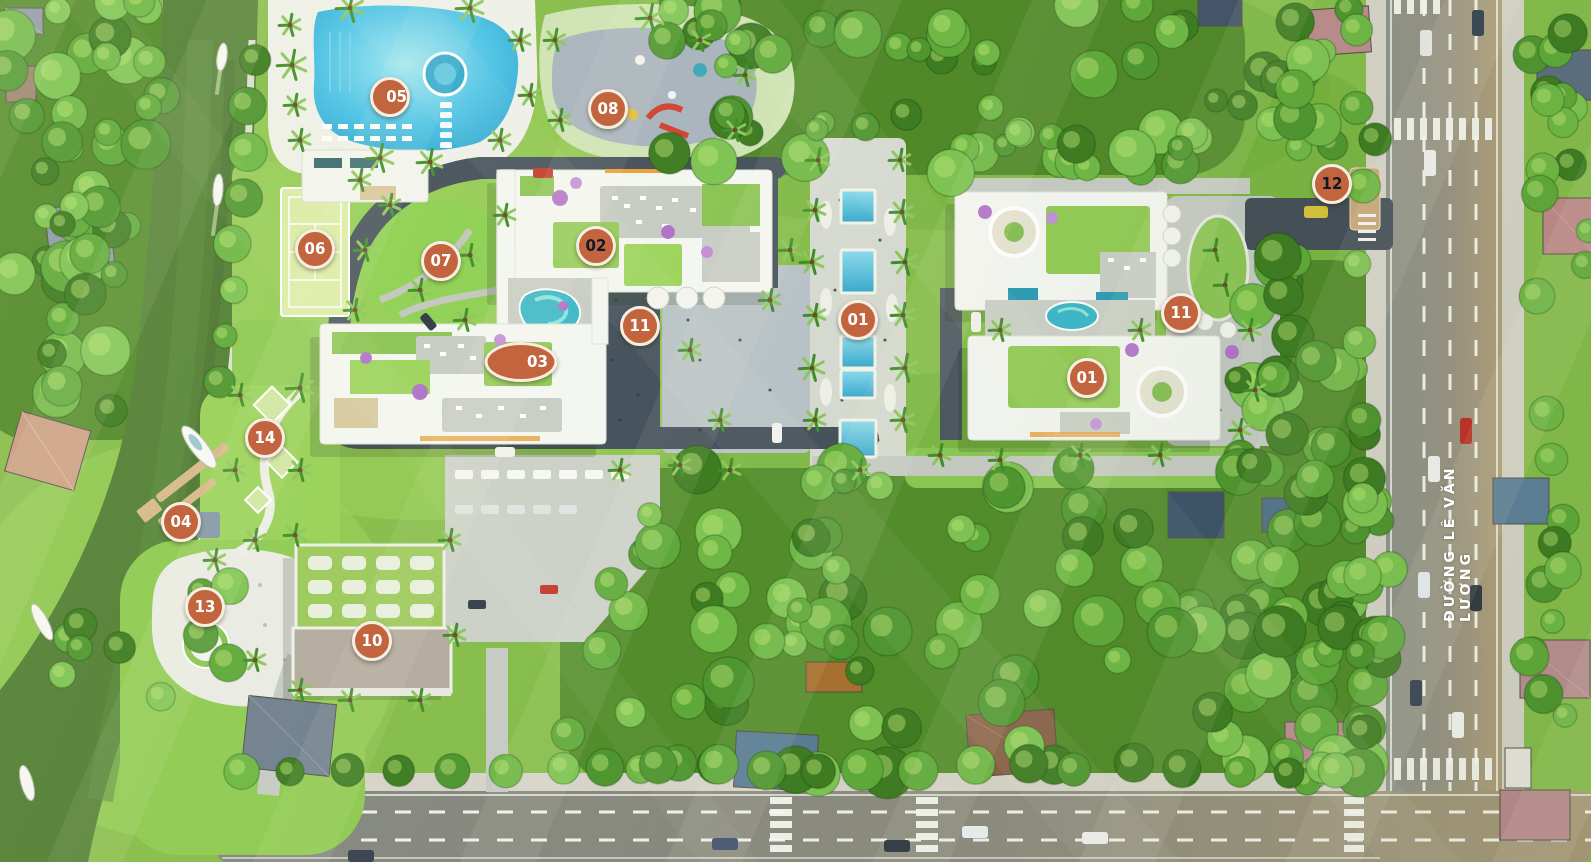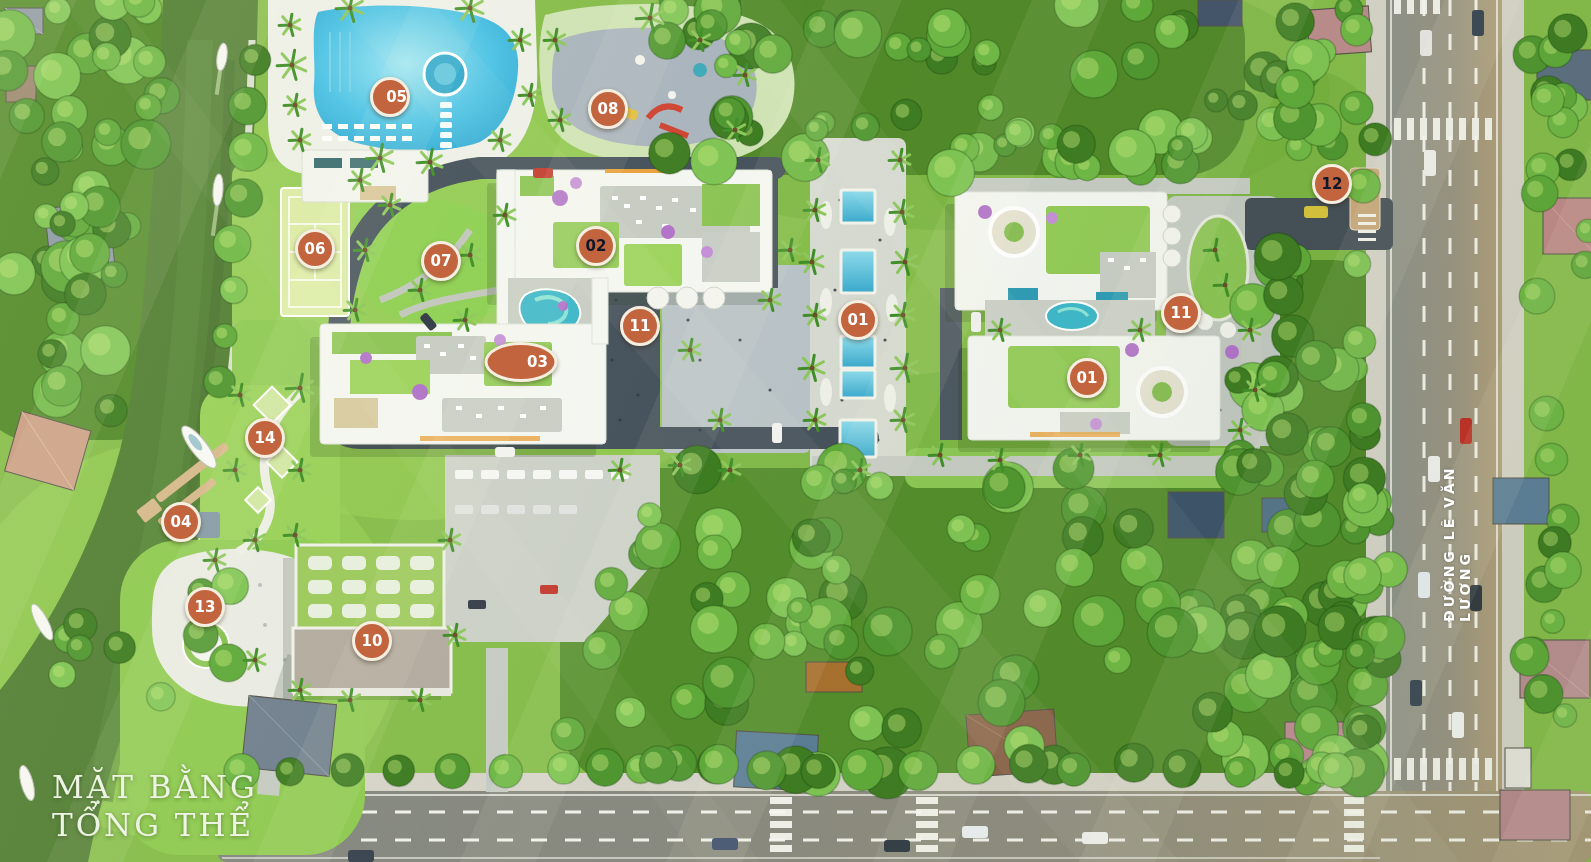--- a/index.html
+++ b/index.html
@@ -1993,24 +1993,20 @@
 
 <g fill="#fffbe4">
   <path d="M330,0 L430,0 L1180,862 L1080,862 Z" opacity=".05"></path>
   <path d="M700,0 L780,0 L1460,862 L1380,862 Z" opacity=".05"></path>
   <path d="M60,0 L120,0 L760,862 L700,862 Z" opacity=".04"></path>
 </g>
 </svg>
 
 <div id="sunlight"></div>
 
-<div id="plan-title">
-  <div>MẶT BẰNG</div>
-  <div>TỔNG THỂ</div>
-</div>
 
 <div id="street-label">ĐƯỜNG LÊ VĂN LƯƠNG</div>
 
 <div id="markers">
       <div class="marker" style="left: 1087px; top: 378px; background: rgb(194, 101, 63); border-color: rgb(246, 239, 225); color: rgb(255, 255, 255);">01</div>
       <div class="marker" style="left: 596px; top: 246px; background: rgb(194, 101, 63); border-color: rgb(246, 239, 225); color: #0f172a;">02</div>
       <div class="marker" style="left: 521px; top: 362px; background: rgb(194, 101, 63); border-color: rgb(246, 239, 225); color: rgb(255, 255, 255); padding-left: 33px;">03</div>
       <div class="marker" style="left: 181px; top: 522px; background: rgb(194, 101, 63); border-color: rgb(246, 239, 225); color: rgb(255, 255, 255);">04</div>
       <div class="marker" style="left: 390px; top: 97px; background: rgb(194, 101, 63); border-color: rgb(246, 239, 225); color: #ffffff; text-align: right;">05</div>
       <div class="marker" style="left: 315px; top: 249px; background: rgb(194, 101, 63); border-color: rgb(246, 239, 225); color: rgb(255, 255, 255);">06</div>

